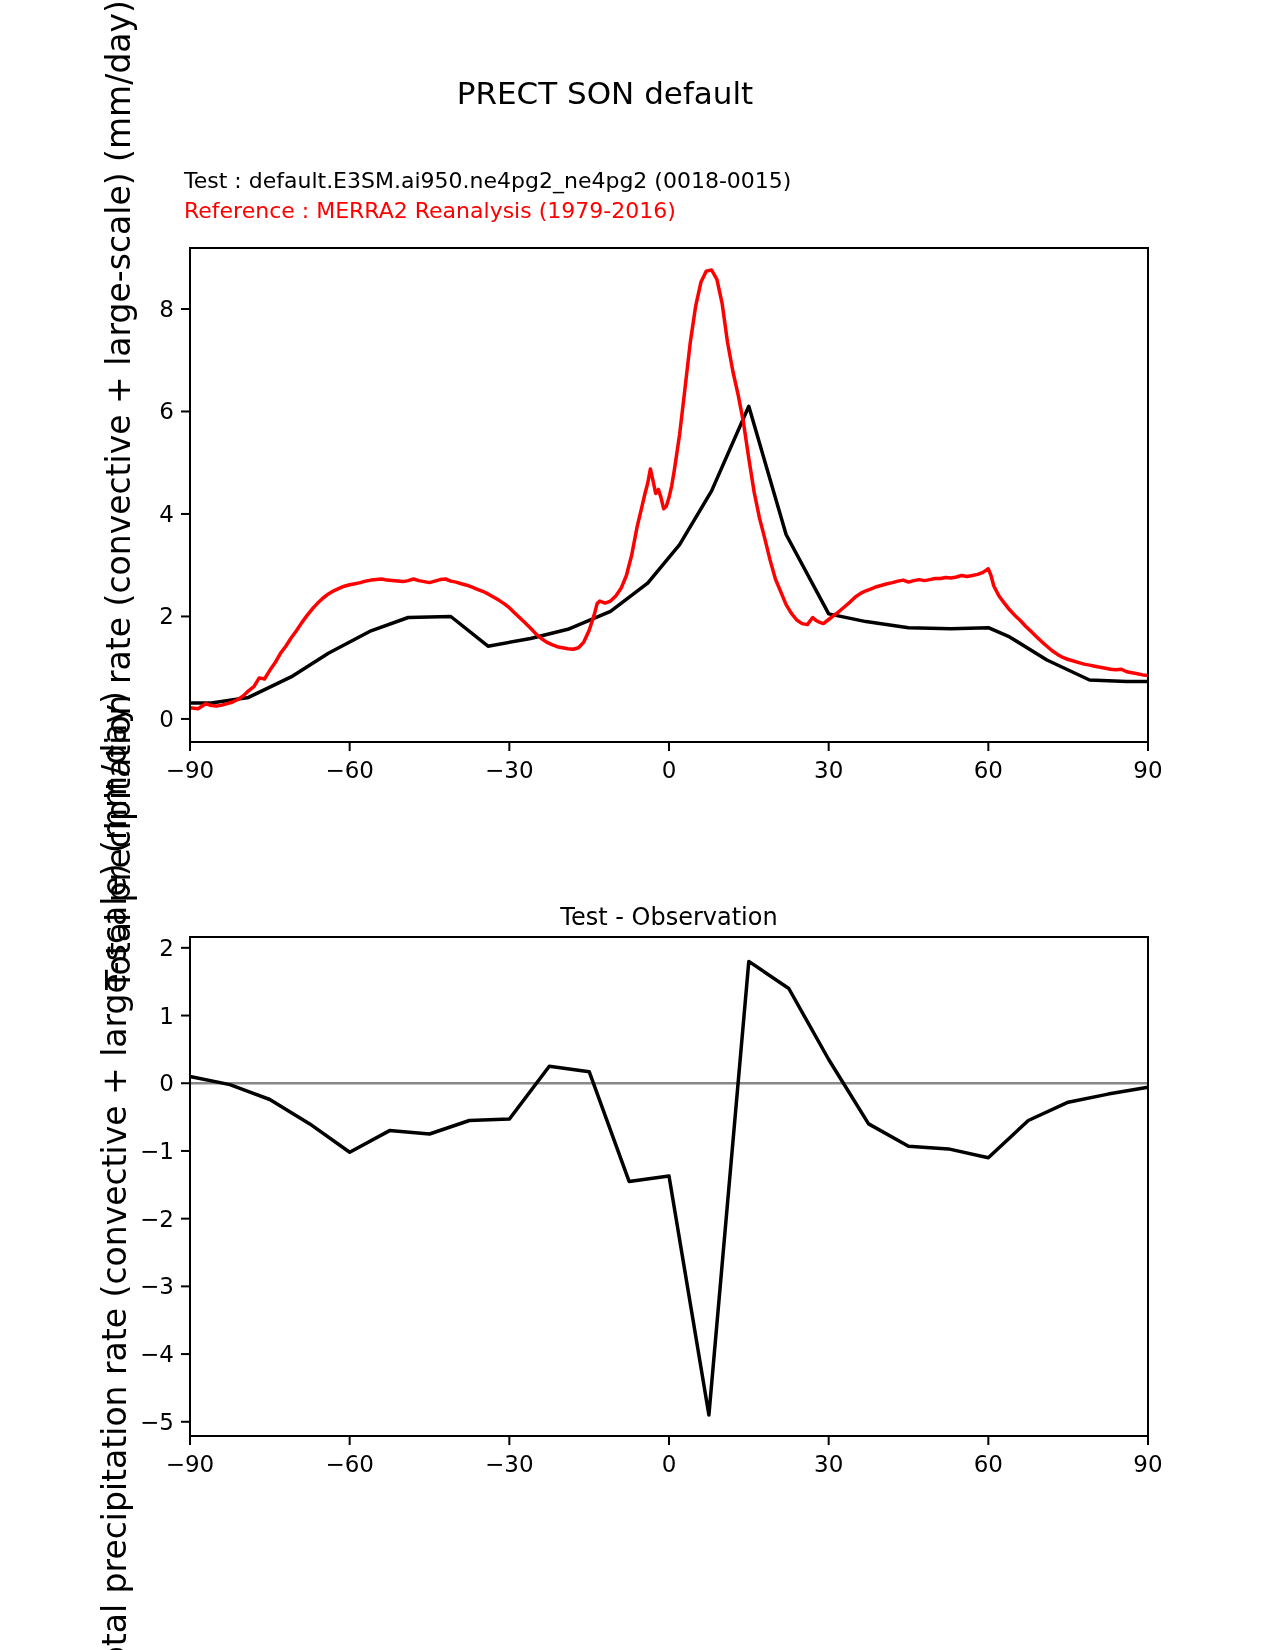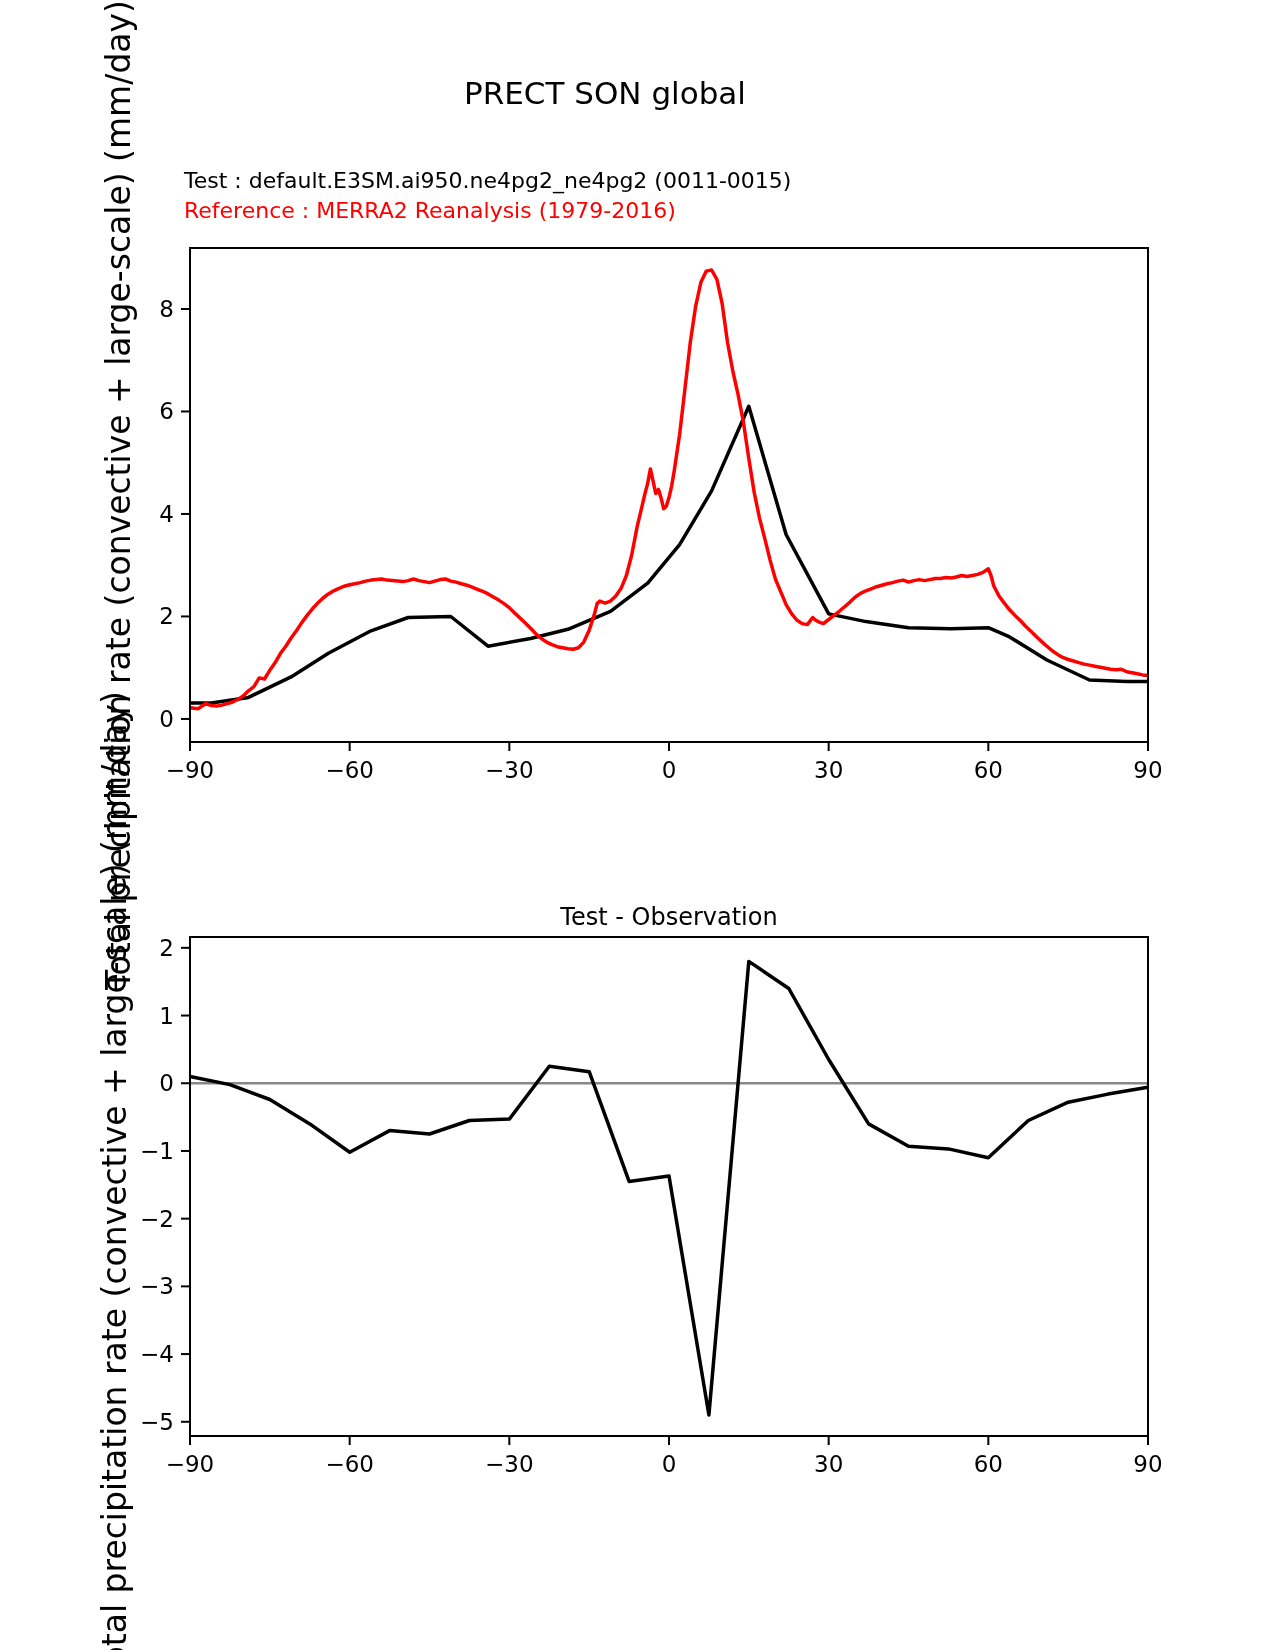--- a/index.html
+++ b/index.html
@@ -31,22 +31,22 @@
     transform: translate(-50%, -50%);
     font-size: 24px;
   }
   #chart-svg { position: absolute; left: 0; top: 0; }
   #chart-svg text { font-family: "DejaVu Sans", sans-serif; fill: #000000; }
 </style>
 </head>
 <body>
 
 <div>
-  <div class="abs suptitle">PRECT SON global</div>
-  <div class="abs annot test">Test : default.E3SM.ai950.ne4pg2_ne4pg2 (0011-0015)</div>
+  <div class="abs suptitle">PRECT SON default</div>
+  <div class="abs annot test">Test : default.E3SM.ai950.ne4pg2_ne4pg2 (0018-0015)</div>
   <div class="abs annot ref">Reference : MERRA2 Reanalysis (1979-2016)</div>
   <div class="abs ylabel ylabel-top">Total precipitation rate (convective + large-scale) (mm/day)</div>
   <div class="abs ylabel ylabel-bottom">Total precipitation rate (convective + large-scale) (mm/day)</div>
   <div class="abs subtitle2">Test - Observation</div>
   <svg id="chart-svg" width="1275" height="1650" viewBox="0 0 1275 1650">
       <polyline points="190.0,703.1 211.3,703.1 248.5,697.4 291.1,676.9 328.4,653.3 371.0,630.8 408.2,617.5 450.8,616.5 488.0,646.2 530.6,638.5 567.9,629.3 610.5,611.3 647.7,583.1 679.6,544.7 711.6,490.9 748.8,406.3 786.1,534.5 828.7,613.9 865.9,621.6 908.5,627.7 951.1,628.7 988.3,627.7 1009.6,636.9 1046.9,660.0 1089.5,680.0 1126.7,681.5 1148.0,681.5" fill="none" stroke="#000000" stroke-width="3.5" stroke-linejoin="round" stroke-linecap="butt"></polyline>
       <polyline points="190.0,707.7 198.0,708.7 206.0,703.6 211.3,705.6 216.6,706.1 221.9,705.1 227.3,703.6 232.6,702.0 237.9,699.5 243.2,695.9 248.5,690.8 253.9,686.7 259.2,677.9 264.5,679.0 269.8,670.3 275.2,662.6 280.5,653.3 285.8,646.2 291.1,638.0 296.4,630.8 301.8,622.6 307.1,615.4 312.4,608.8 317.7,603.1 323.1,598.0 328.4,593.9 333.7,590.8 339.0,588.3 344.3,586.2 349.7,584.7 355.0,583.7 360.3,582.6 365.6,581.1 371.0,580.1 376.3,579.6 381.6,579.0 386.9,580.1 392.2,580.6 397.6,581.1 402.9,581.6 408.2,580.6 413.5,579.0 418.9,580.6 424.2,581.6 429.5,582.6 434.8,581.1 440.1,579.6 445.5,579.0 450.8,581.1 456.1,582.1 461.4,583.7 466.8,585.2 472.1,587.2 477.4,589.3 482.7,591.3 488.0,593.9 493.4,597.0 498.7,600.1 504.0,603.6 509.3,607.7 514.7,612.9 520.0,618.0 525.3,623.1 530.6,628.2 535.9,633.9 541.3,638.5 546.6,642.1 551.9,644.6 557.2,646.7 562.6,647.7 567.9,648.7 573.2,649.2 578.5,647.7 583.8,642.1 589.2,630.3 594.5,613.9 597.1,603.6 599.8,601.1 605.1,603.1 610.5,601.1 615.8,596.0 621.1,588.3 626.4,575.5 631.7,555.0 637.1,526.8 642.4,504.7 645.0,493.5 647.7,483.2 650.4,468.9 653.0,480.7 655.7,493.5 658.4,489.4 661.0,497.6 663.7,508.8 666.3,506.3 669.0,497.6 671.7,485.8 674.3,470.4 679.6,434.5 685.0,388.4 690.3,342.3 695.6,306.4 700.9,282.3 706.3,271.1 711.6,270.0 716.9,279.3 722.2,303.9 727.5,342.3 732.9,371.5 738.2,395.1 743.5,422.7 748.8,458.6 754.2,492.4 759.5,518.1 764.8,538.6 770.1,560.1 775.4,579.0 780.8,591.9 786.1,604.7 791.4,613.4 796.7,620.0 802.1,623.6 807.4,624.6 812.7,617.5 815.4,620.0 818.0,621.6 823.3,623.6 828.7,619.5 834.0,615.4 839.3,611.3 844.6,606.7 850.0,602.1 855.3,597.0 860.6,593.4 865.9,590.8 871.2,588.8 876.6,586.7 881.9,585.2 887.2,583.7 892.5,582.6 897.9,581.1 903.2,580.1 908.5,582.1 913.8,580.6 919.1,579.6 924.5,580.6 929.8,579.6 935.1,578.5 940.4,578.5 945.8,577.5 951.1,578.0 956.4,577.0 961.7,575.5 967.0,576.5 972.4,575.5 977.7,574.4 983.0,572.4 988.3,568.8 991.0,575.5 993.7,585.7 999.0,596.0 1004.3,603.1 1009.6,609.8 1014.9,615.4 1020.3,620.5 1025.6,626.2 1030.9,631.3 1036.2,636.4 1041.6,641.6 1046.9,646.2 1052.2,650.8 1057.5,654.4 1062.8,657.4 1068.2,659.5 1073.5,661.0 1078.8,662.6 1084.1,664.1 1089.5,665.1 1094.8,666.2 1100.1,667.2 1105.4,668.2 1110.7,669.2 1116.1,669.7 1121.4,669.2 1126.7,671.8 1132.0,672.8 1137.4,673.8 1142.7,674.9 1148.0,675.4" fill="none" stroke="#ff0000" stroke-width="3.5" stroke-linejoin="round" stroke-linecap="butt"></polyline>
       <rect x="190" y="248" width="958" height="494" fill="none" stroke="#000000" stroke-width="2"></rect>
       <line x1="190" y1="742" x2="190" y2="751" stroke="#000" stroke-width="2"></line>
       <text x="190" y="778" text-anchor="middle" font-size="23">−90</text>

